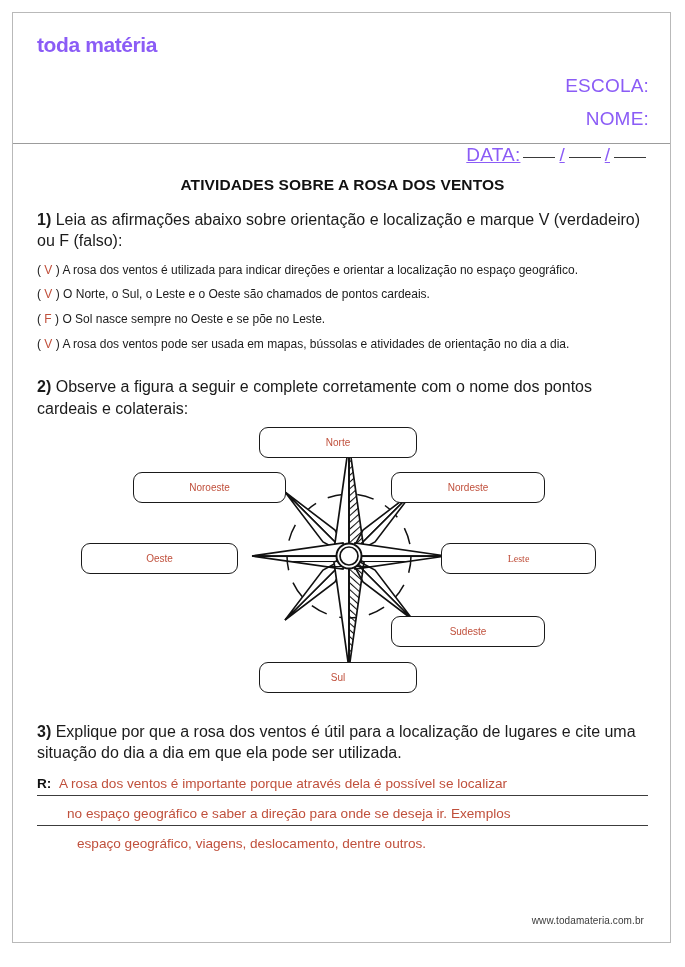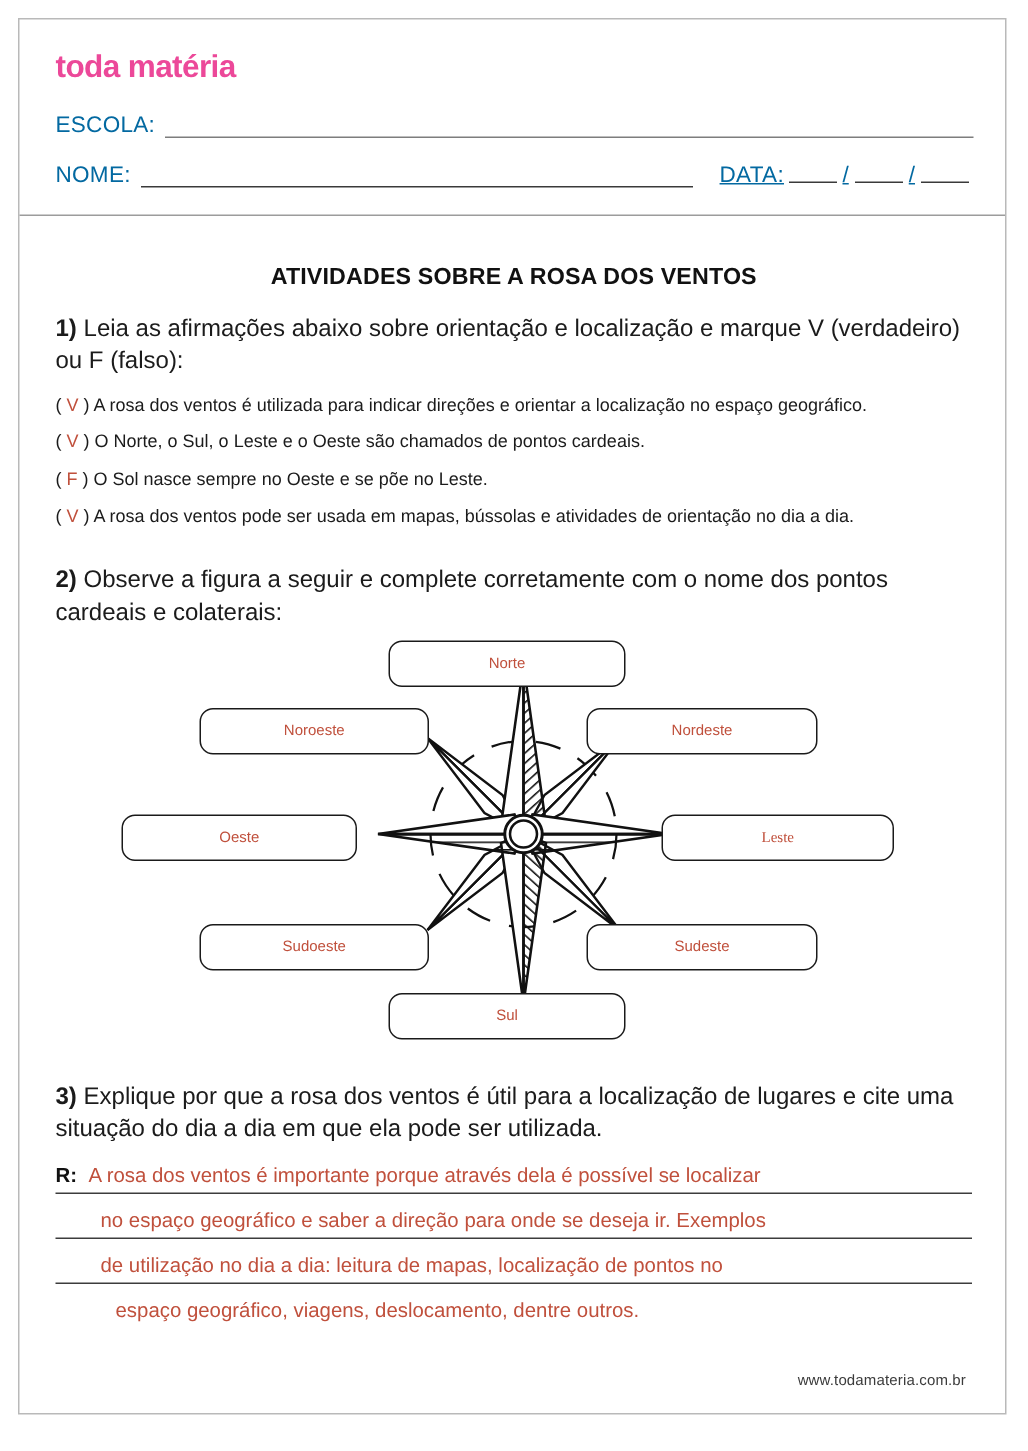--- a/index.html
+++ b/index.html
@@ -34,29 +34,30 @@
     height: 122px;
     box-sizing: border-box;
   }
   .logo {
     position: absolute;
     left: 24px;
     top: 20px;
     font-size: 21px;
     font-weight: bold;
     letter-spacing: -0.4px;
-    color: #ec4899;
+    color: #8b5cf6;
   }
   .field-row {
     position: absolute;
     left: 24px;
-    font-size: 15px;
-    color: #0369a1;
+    font-size: 19px;
+    color: #8b5cf6;
     display: flex;
     align-items: flex-end;
+    flex-direction: column;
   }
   .field-row.escola { top: 62px; width: 612px; }
   .field-row.nome   { top: 95px; width: 612px; }
 
   .field-label {
     white-space: nowrap;
     letter-spacing: 0.2px;
   }
   .rule {
     flex: 1 1 auto;
@@ -263,21 +264,20 @@
       <div class="label-box" style="left:222px; top:0px; width:158px;">Norte</div>
 
       <div class="label-box" style="left:96px; top:45px; width:153px;">Noroeste</div>
 
       <div class="label-box" style="left:354px; top:45px; width:154px;">Nordeste</div>
 
       <div class="label-box" style="left:44px; top:116px; width:157px;text-align:center;">Oeste</div>
 
       <div class="label-box" style="left:404px; top:116px; width:155px;font-family:Liberation Serif, serif;">Leste</div>
 
-      <div class="label-box" style="left:96px; top:189px; width:153px;">Sudoeste</div>
 
       <div class="label-box" style="left:354px; top:189px; width:154px;">Sudeste</div>
 
       <div class="label-box" style="left:222px; top:235px; width:158px;">Sul</div>
 
       <div class="compass-wrap">
         <svg viewBox="0 0 200 230" width="200" height="230" xmlns="http://www.w3.org/2000/svg">
           <defs>
             <pattern id="hatchR" width="5" height="5" patternTransform="rotate(48)" patternUnits="userSpaceOnUse">
               <line x1="0" y1="0" x2="0" y2="5" stroke="#111" stroke-width="2.1"></line>
@@ -332,23 +332,20 @@
     </div>
 
     <div class="answer-block">
       <div class="ans-line">
         <span class="rlabel">R:</span>
         <span class="txt" style="left:22px;">A rosa dos ventos é importante porque através dela é possível se localizar</span>
       </div>
       <div class="ans-line">
         <span class="txt" style="left:30px;">no espaço geográfico e saber a direção para onde se deseja ir. Exemplos</span>
       </div>
-      <div class="ans-line">
-        <span class="txt" style="left:30px;">de utilização no dia a dia: leitura de mapas, localização de pontos no</span>
-      </div>
       <div class="ans-line" style="border-bottom:none;">
         <span class="txt" style="left:40px;">espaço geográfico, viagens, deslocamento, dentre outros.</span>
       </div>
     </div>
 
   </div>
 
   <div class="footer">www.todamateria.com.br</div>
 </div>
 

